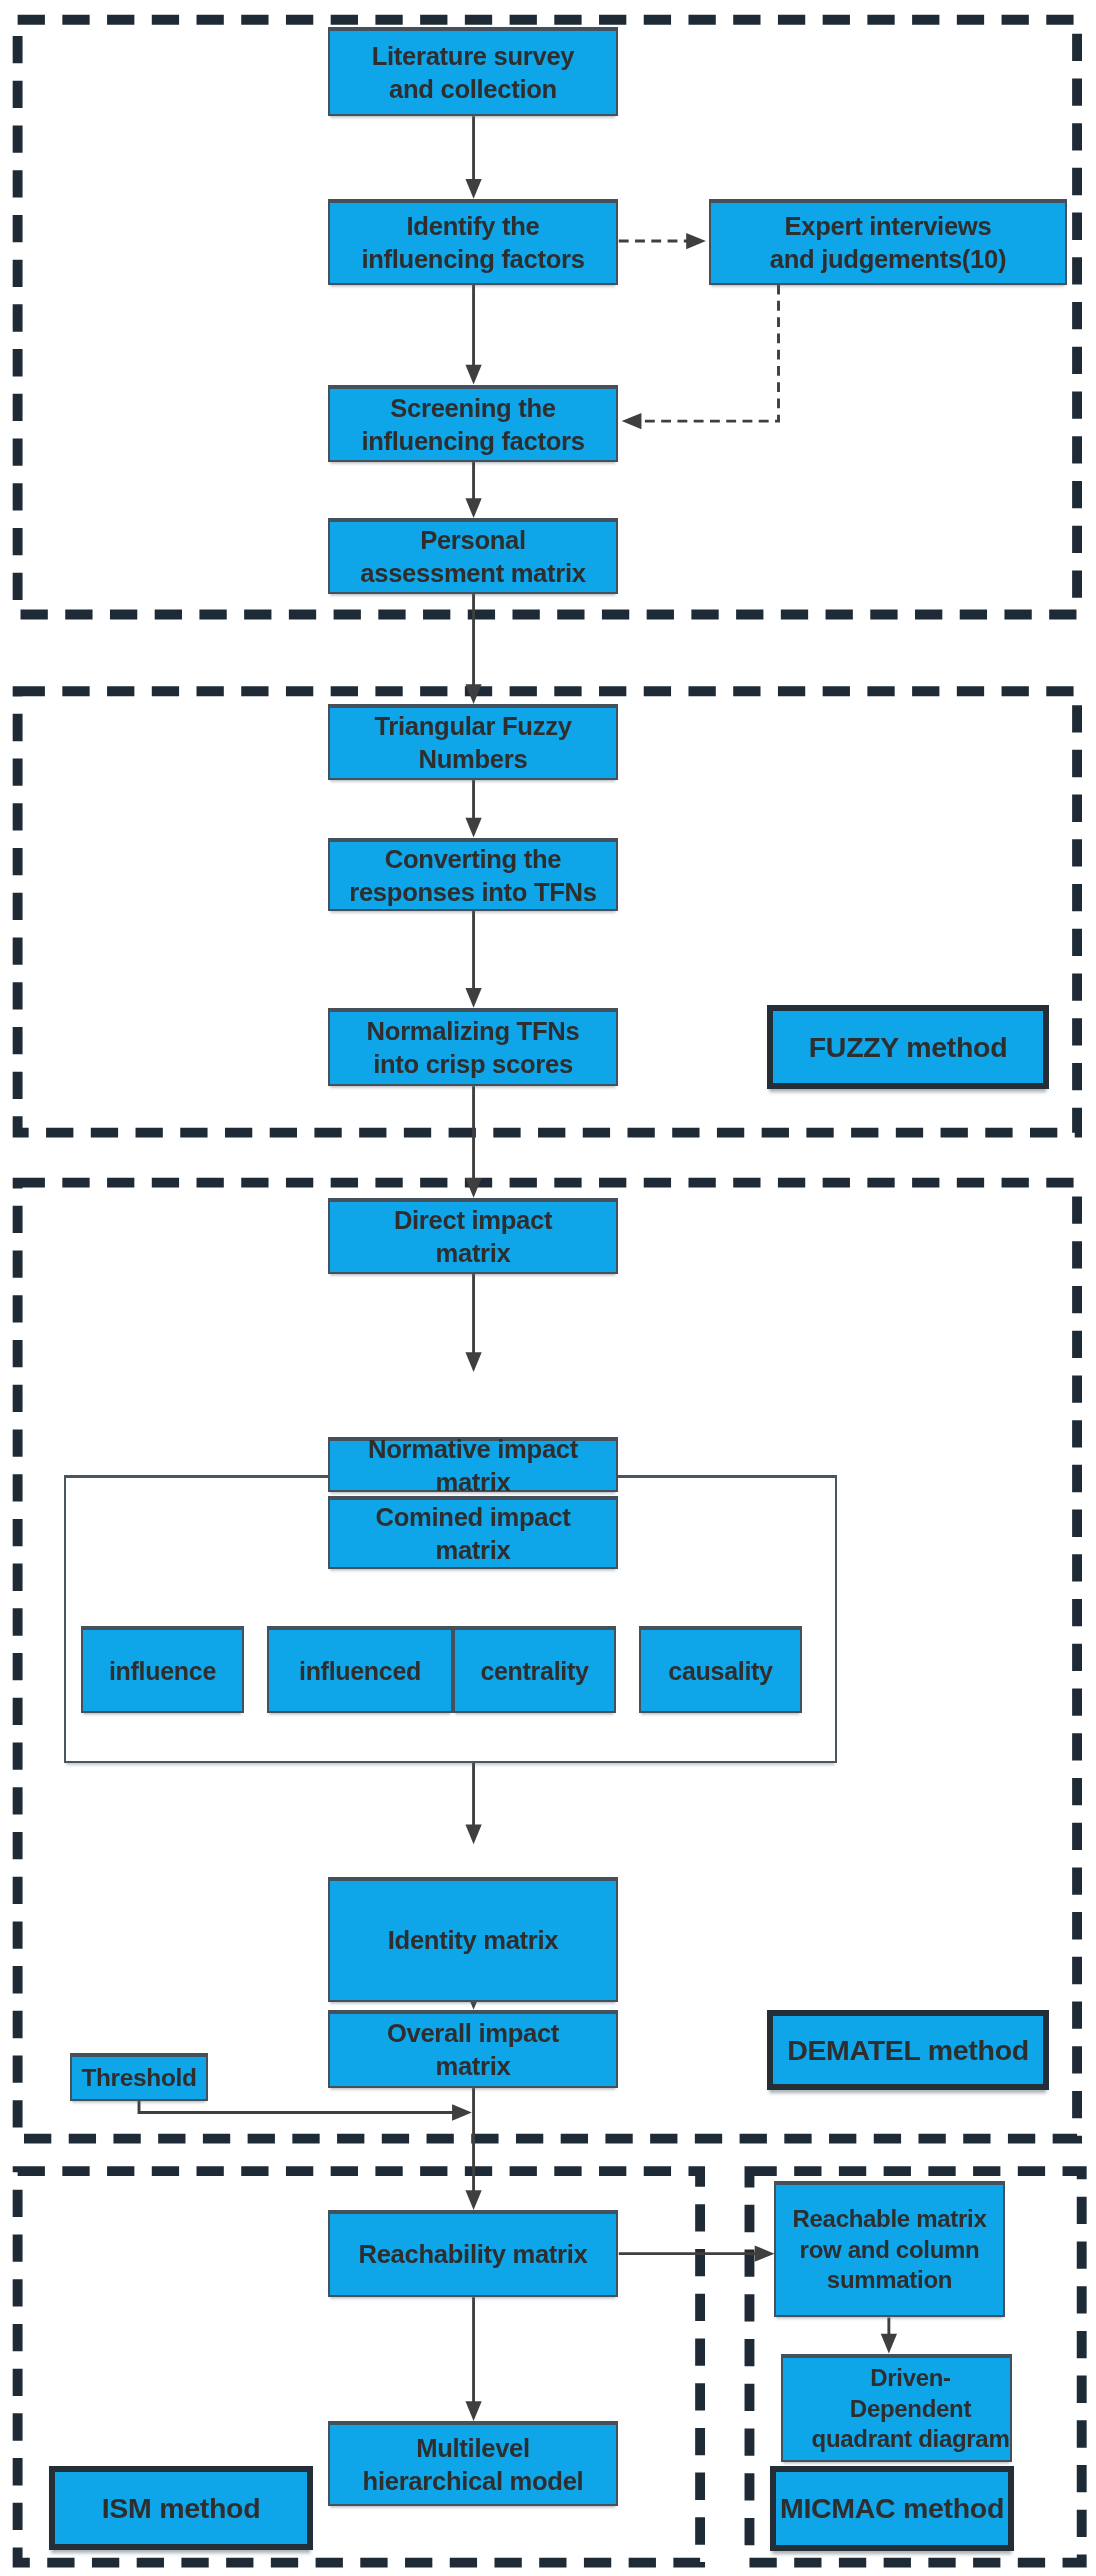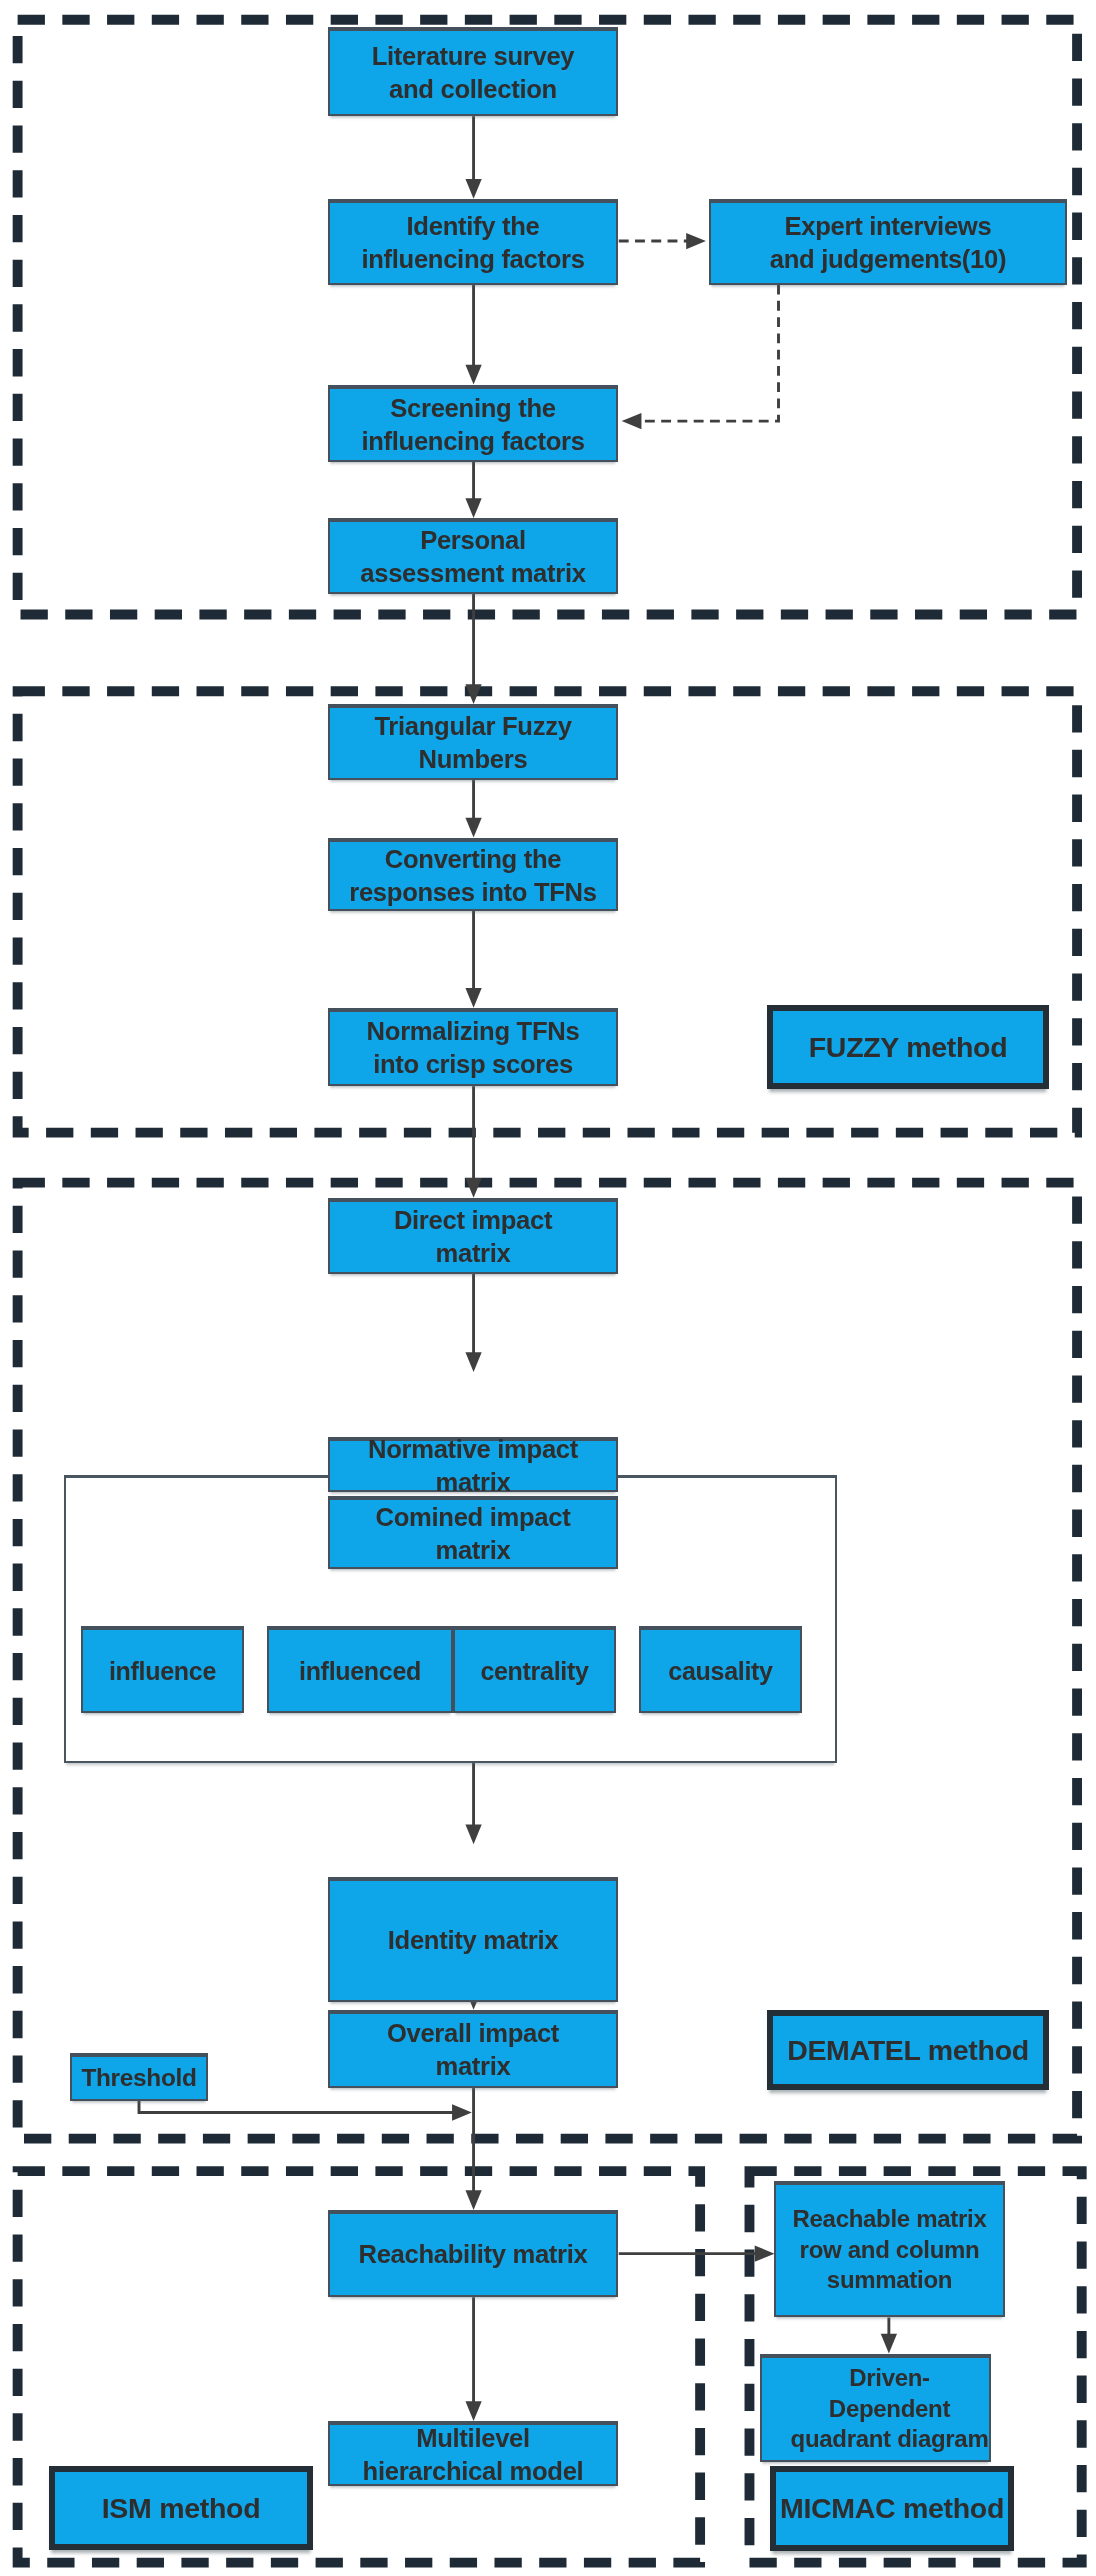--- a/index.html
+++ b/index.html
@@ -31,22 +31,22 @@
   .b-influence{left:81px;top:1626px;width:163px;height:87px;}
   .b-influenced{left:267px;top:1626px;width:186px;height:87px;}
   .b-centrality{left:453px;top:1626px;width:163px;height:87px;}
   .b-causality{left:639px;top:1626px;width:163px;height:87px;}
   .b-identity{left:328px;top:1844px;width:290px;height:125px;margin-top:33px;}
   .b-overall{left:328px;top:2010px;width:290px;height:78px;}
   .b-dematel{left:767px;top:2010px;width:282px;height:80px;}
   .b-threshold{left:70px;top:2053px;width:138px;height:48px;font-size:24.4px;}
   .b-reachability{left:328px;top:2210px;width:290px;height:87px;}
   .b-summation{left:774px;top:2181px;width:231px;height:136px;font-size:24px;}
-  .b-driven{left:760px;top:2354px;width:231px;height:108px;font-size:24px;padding-left:28px;}
-  .b-multilevel{left:328px;top:2421px;width:290px;height:65px;}
+  .b-driven{left:781px;top:2354px;width:231px;height:108px;font-size:24px;padding-left:28px;}
+  .b-multilevel{left:328px;top:2421px;width:290px;height:85px;}
   .b-ism{left:49px;top:2466px;width:264px;height:84px;}
   .b-micmac{left:770px;top:2466px;width:244px;height:85px;}
 </style>
 </head>
 <body>
 
 <div id="canvas">
 
   <svg id="wires" width="1097" height="2576" viewBox="0 0 1888 4435">
 

